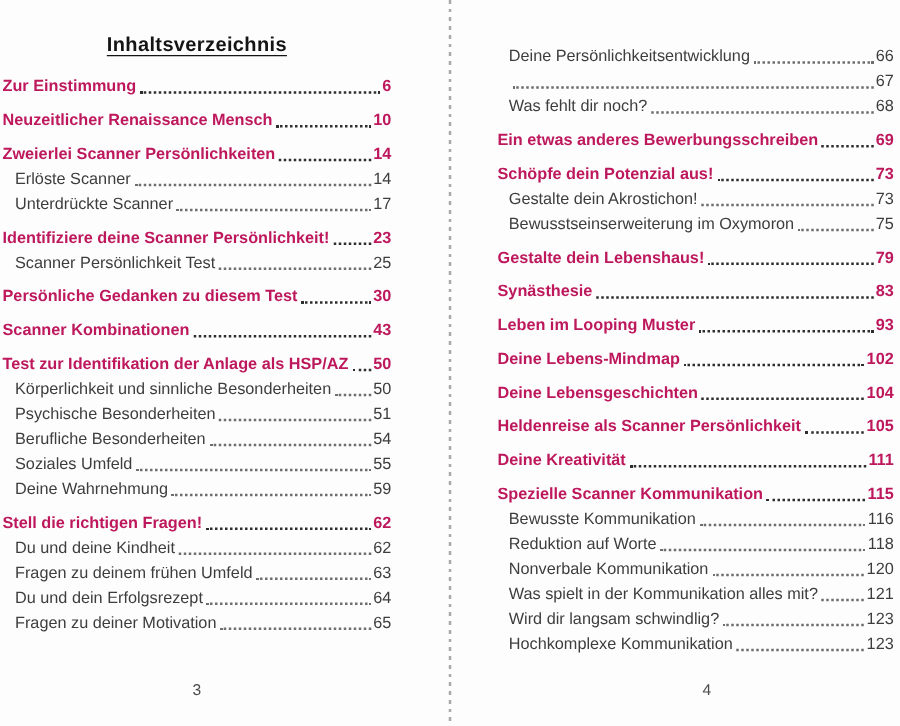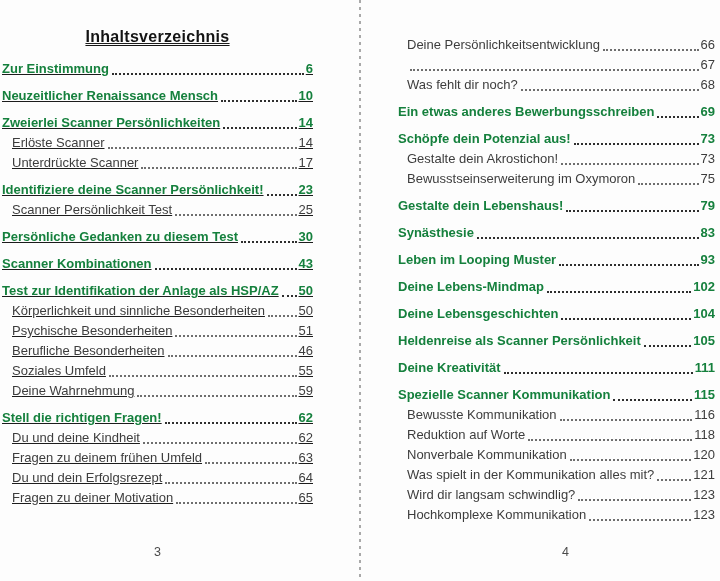--- a/index.html
+++ b/index.html
@@ -12,21 +12,21 @@
     color: #1c1c1c;
   }
   .spread { position: absolute; inset: 0; background: #fdfdfd; }
 
   .fold-divider {
     position: absolute; left: 359px; top: 0; width: 2px; height: 581px;
     background: repeating-linear-gradient(to bottom, #a9a9a9 0px, #a9a9a9 3px, transparent 3px, transparent 7px);
   }
 
   .page { position: absolute; top: 0; height: 581px; }
-  .page.left  { left: 2px;   width: 311px; text-decoration: underline; }
+  .page.left  { left: 2px;   width: 311px; }
   .page.right { left: 398px; width: 317px; }
 
   .toc-title {
     margin: 28px 0 0 0;
     text-align: center;
     font-size: 16px;
     font-weight: 700;
     text-decoration: underline;
     text-underline-offset: 3px;
     color: #141414;
@@ -35,21 +35,21 @@
 
   .rows { margin-top: 13px; }
   .page.right .rows { margin-top: 35px; }
 
   .toc-row {
     display: flex;
     align-items: flex-end;
     line-height: 19px;
     font-size: 13px;
   }
-  .toc-row.main { margin-top: 8px; font-weight: 700; color: #15803d; }
+  .toc-row.main { margin-top: 8px; font-weight: 700; color: #be185d; }
   .toc-row.sub  { margin-top: 1px; font-weight: 400; color: #3d3d3d; padding-left: 10px; }
   .page.right .toc-row.sub { padding-left: 9px; }
 
   .toc-label { white-space: nowrap; }
   .leader {
     flex: 1 1 auto;
     min-width: 6px;
     border-bottom: 2px dotted #2e2e2e;
     margin: 0 2px 3px 3px;
     align-self: flex-end;
@@ -131,21 +131,21 @@
           <span class="toc-page">50</span>
         </div>
         <div class="toc-row sub">
           <span class="toc-label">Psychische Besonderheiten</span>
           <span class="leader"></span>
           <span class="toc-page">51</span>
         </div>
         <div class="toc-row sub">
           <span class="toc-label">Berufliche Besonderheiten</span>
           <span class="leader"></span>
-          <span class="toc-page">46</span>
+          <span class="toc-page">54</span>
         </div>
         <div class="toc-row sub">
           <span class="toc-label">Soziales Umfeld</span>
           <span class="leader"></span>
           <span class="toc-page">55</span>
         </div>
         <div class="toc-row sub">
           <span class="toc-label">Deine Wahrnehmung</span>
           <span class="leader"></span>
           <span class="toc-page">59</span>

